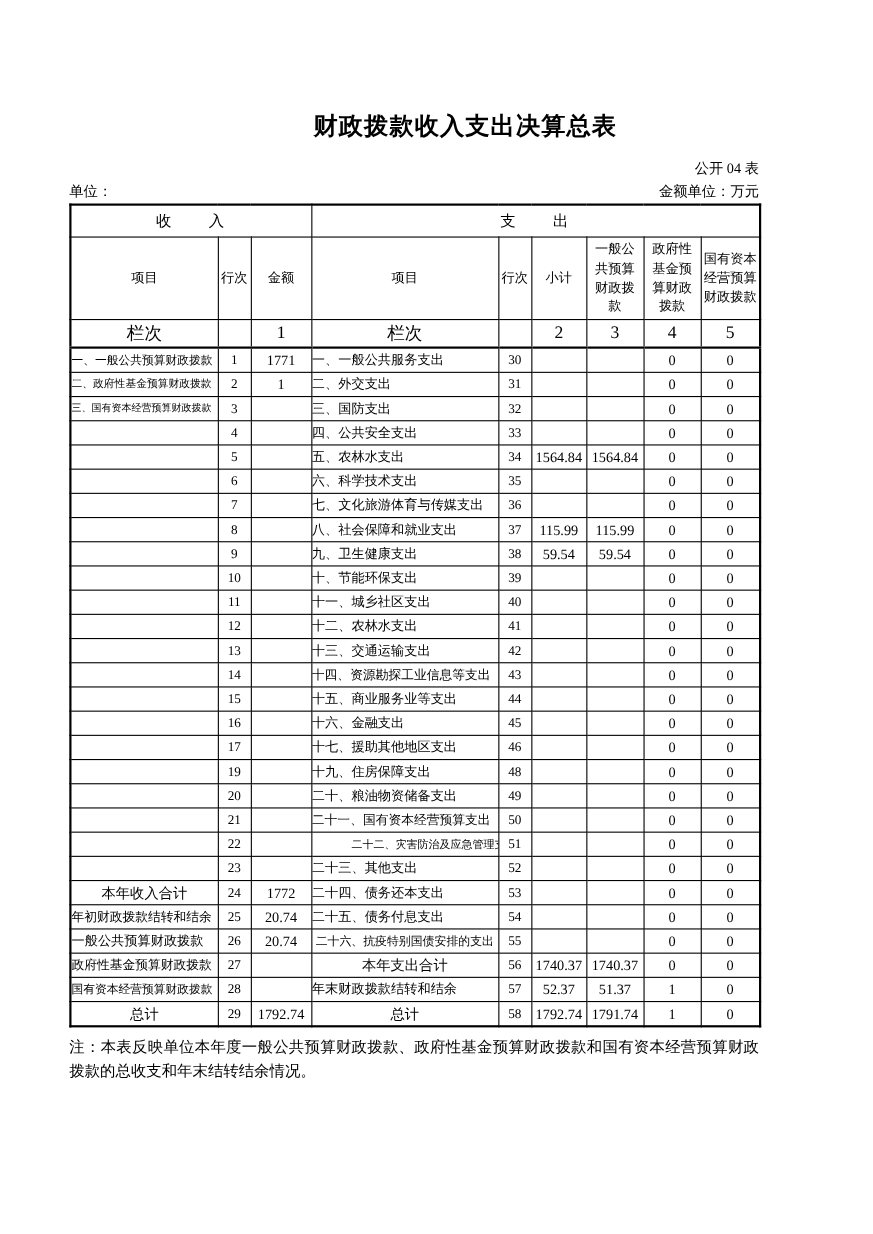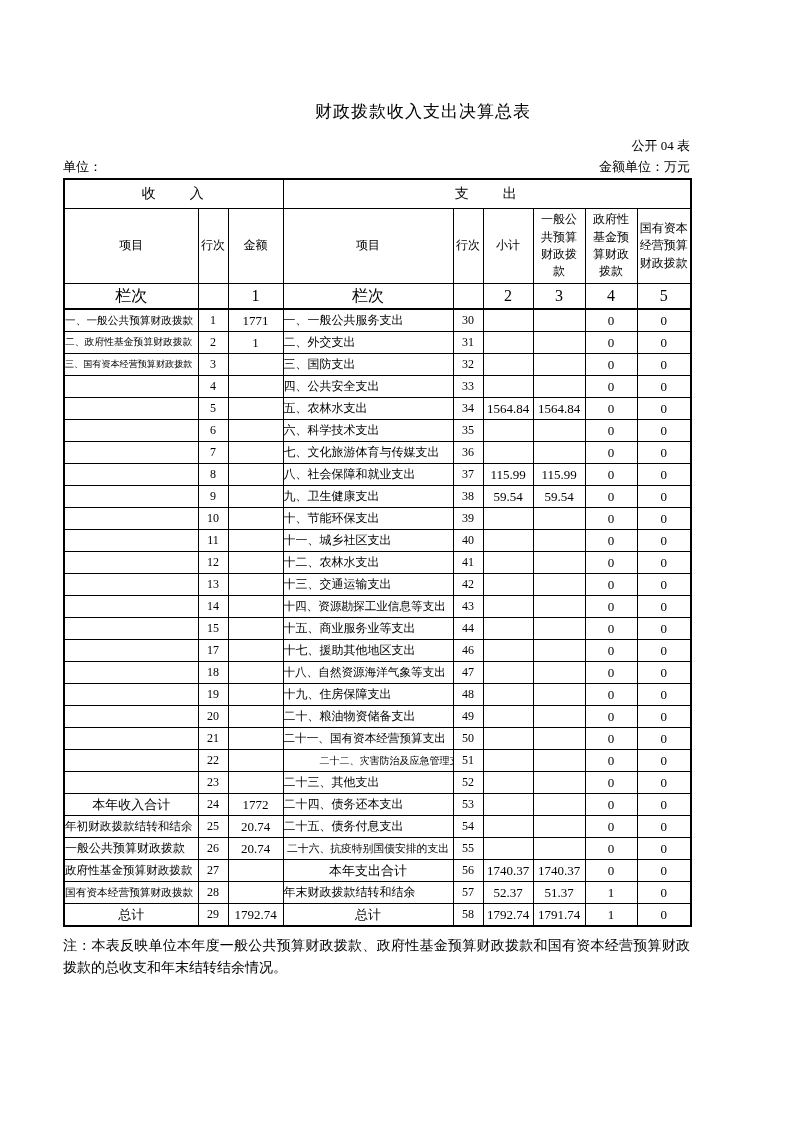--- a/index.html
+++ b/index.html
@@ -4,21 +4,21 @@
 <style>
   html,body{margin:0;padding:0;}
   body{
     width:794px;height:1122px;background:#ffffff;color:#000;
     font-family:"Liberation Serif","DejaVu Serif",serif;
     position:relative;overflow:hidden;
   }
   .title-wrap{margin:100px 0 0 63px;width:720px;text-align:center;}
   .doc-title{
     font-family:"Liberation Sans","DejaVu Sans",sans-serif;
-    font-size:17px;font-weight:400;letter-spacing:1px;margin:0;
+    font-size:22px;font-weight:700;letter-spacing:1px;margin:0;
   }
   .code-row{margin:14px 0 0 63px;width:627px;text-align:right;font-size:13px;}
   .unit-row{margin:3px 0 2px 63px;width:627px;display:flex;justify-content:space-between;font-size:13px;}
   table.fiscal{
     margin-left:63px;width:627px;border-collapse:collapse;table-layout:fixed;
     border:2px solid #000;
   }
   table.fiscal th, table.fiscal td{
     border:1px solid #000;padding:0;overflow:hidden;white-space:nowrap;
     font-weight:normal;vertical-align:middle;
@@ -255,35 +255,35 @@
           <td class="num"></td>
           <td class="item">十五、商业服务业等支出</td>
           <td class="num rowno">44</td>
           <td class="num"></td>
           <td class="num"></td>
           <td class="num">0</td>
           <td class="num">0</td>
         </tr>
         <tr>
           <td class="item"></td>
+          <td class="num rowno">16</td>
+          <td class="num"></td>
+          <td class="item">十六、金融支出</td>
+          <td class="num rowno">45</td>
+          <td class="num"></td>
+          <td class="num"></td>
+          <td class="num">0</td>
+          <td class="num">0</td>
+        </tr>
+        <tr>
+          <td class="item"></td>
           <td class="num rowno">17</td>
           <td class="num"></td>
           <td class="item">十七、援助其他地区支出</td>
           <td class="num rowno">46</td>
-          <td class="num"></td>
-          <td class="num"></td>
-          <td class="num">0</td>
-          <td class="num">0</td>
-        </tr>
-        <tr>
-          <td class="item"></td>
-          <td class="num rowno">18</td>
-          <td class="num"></td>
-          <td class="item" style="font-size: 11.6px;">十八、自然资源海洋气象等支出</td>
-          <td class="num rowno">47</td>
           <td class="num"></td>
           <td class="num"></td>
           <td class="num">0</td>
           <td class="num">0</td>
         </tr>
         <tr>
           <td class="item"></td>
           <td class="num rowno">19</td>
           <td class="num"></td>
           <td class="item">十九、住房保障支出</td>

